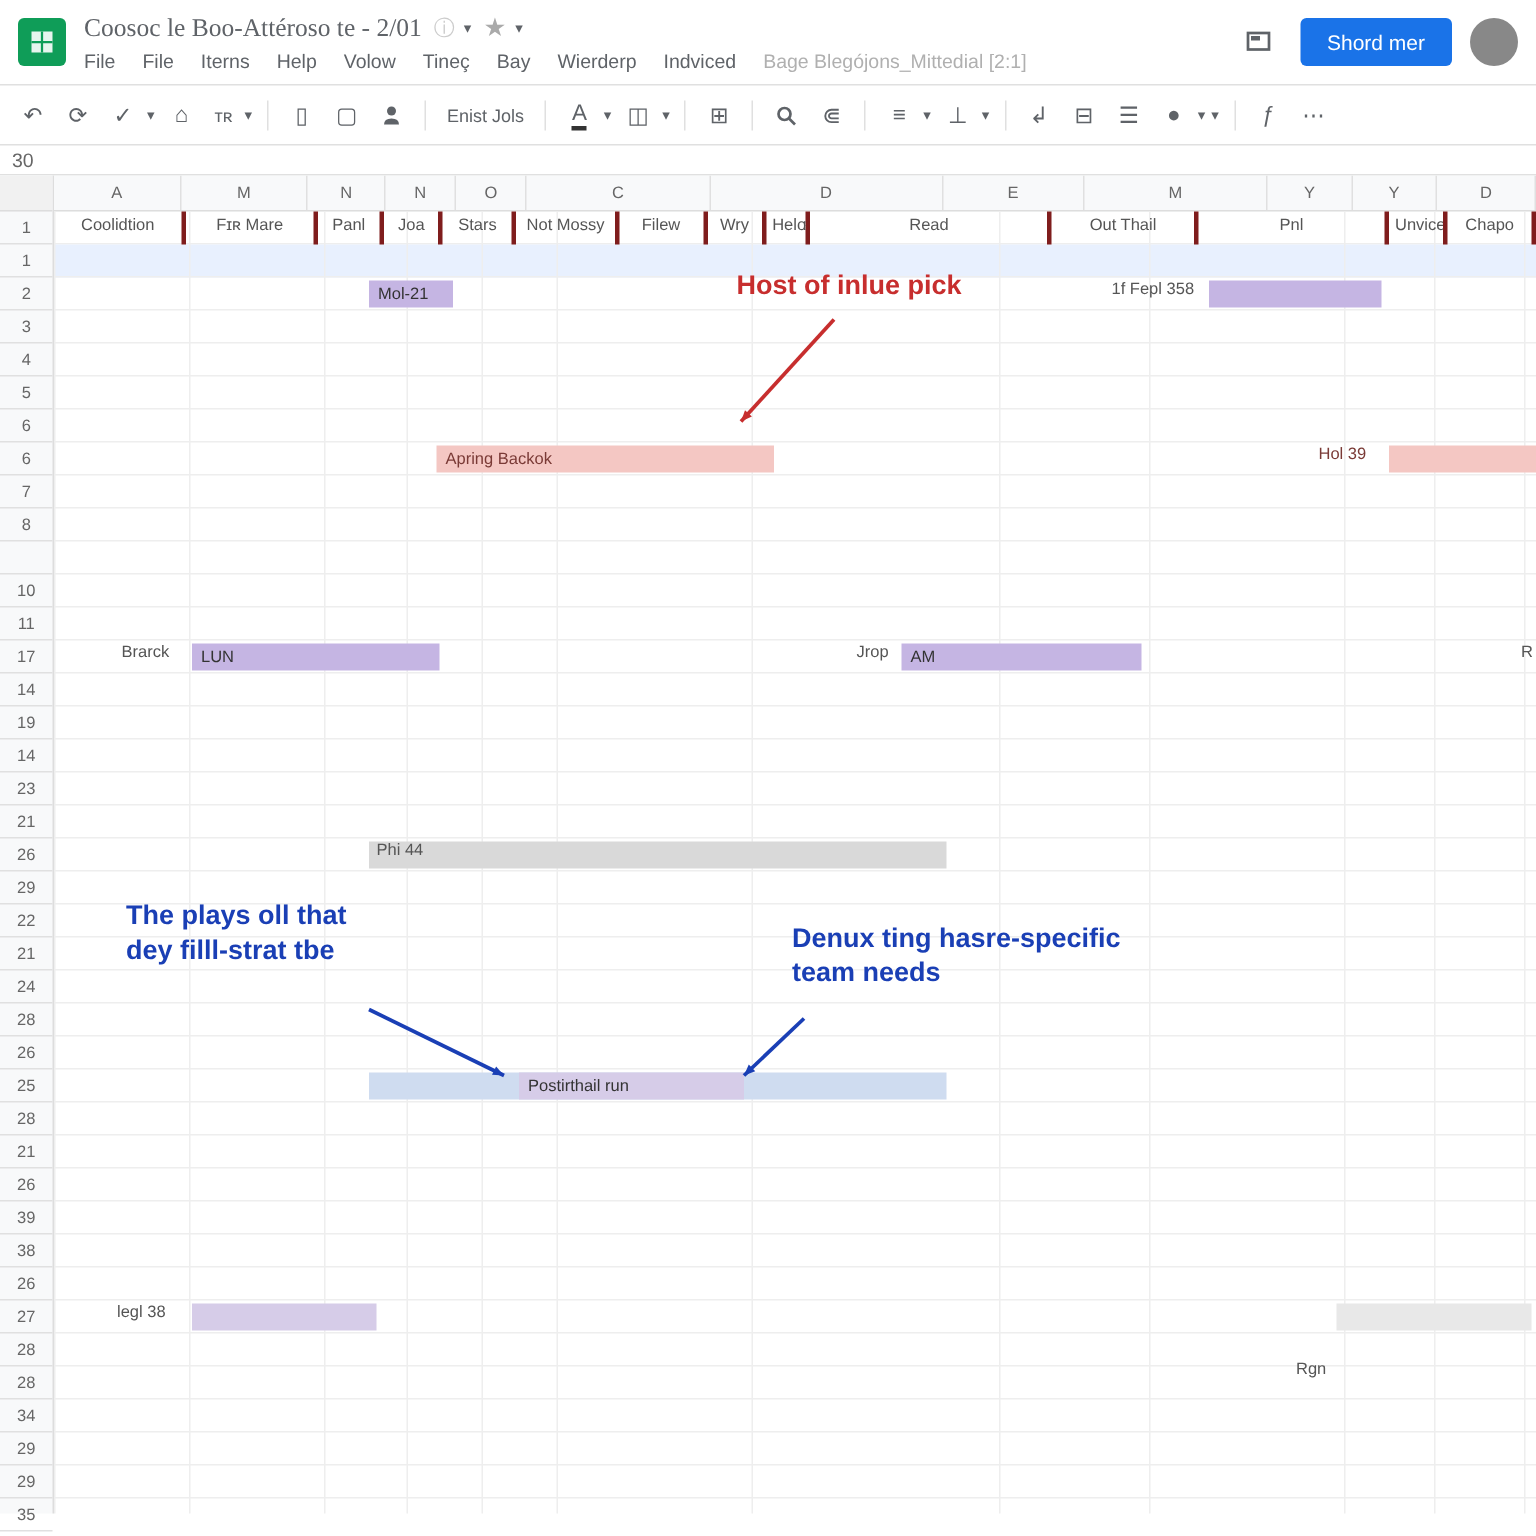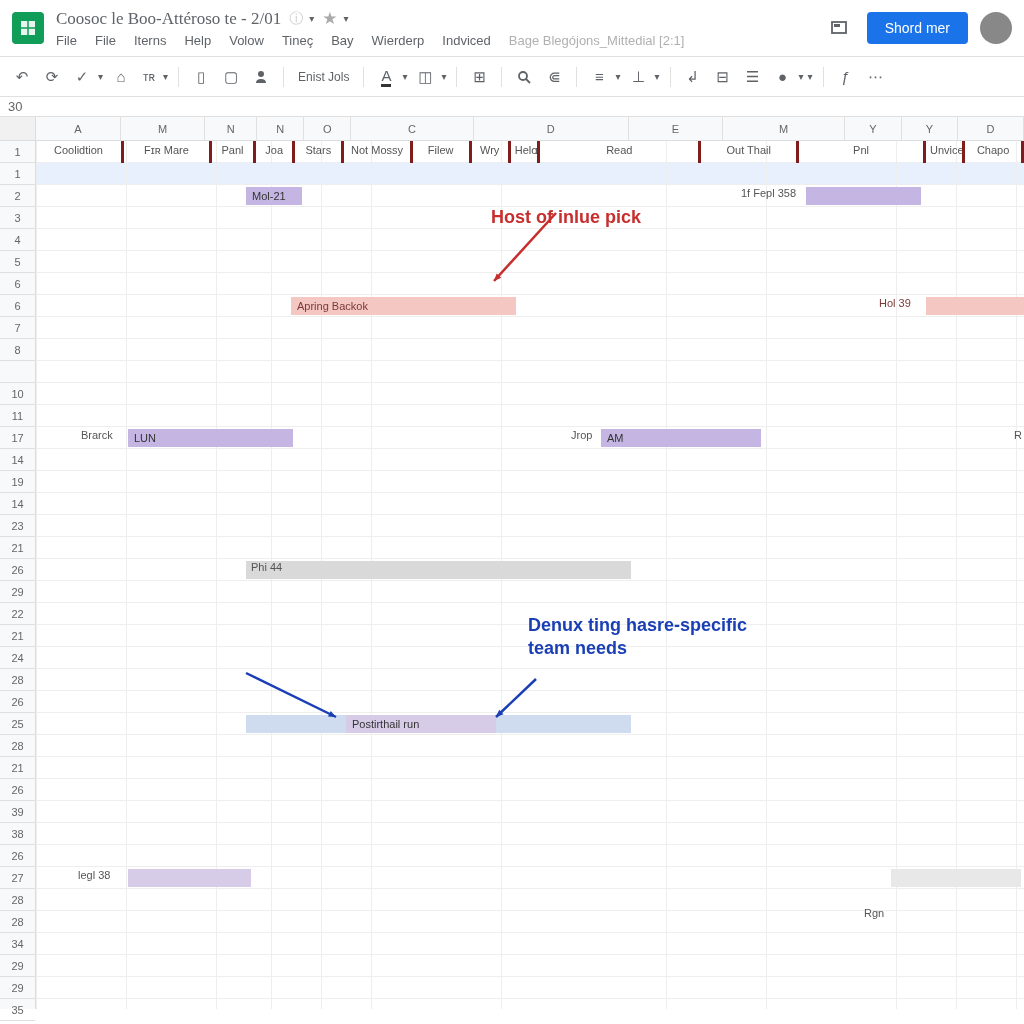--- a/index.html
+++ b/index.html
@@ -290,21 +290,22 @@
         <div class="bar bar-purple" style="top: 288px; left: 565px; width: 160px;">AM</div>
         <div class="label-text" style="top: 288px; left: 978px;">R</div>
         <div class="bar bar-gray" style="top: 420px; left: 210px; width: 385px;"></div>
         <div class="label-text" style="top: 420px; left: 215px;">Phi 44</div>
         <div class="bar bar-blue" style="top: 574px; left: 210px; width: 385px;"></div>
         <div class="bar bar-purple-light" style="top: 574px; left: 310px; width: 150px;">Postirthail  run</div>
         <div class="label-text" style="top: 728px; left: 42px;">legl  38</div>
         <div class="bar bar-purple-light" style="top: 728px; left: 92px; width: 123px;"></div>
         <div class="label-text" style="top: 728px; left: 828px; margin-top: 38px;">Rgn</div>
         <div class="bar bar-pale" style="top: 728px; left: 855px; width: 130px;"></div>
-        <div class="annotation red" style="top: 38px; left: 455px; margin-top: 27px;">Host  of  inlue pick</div>
+        <div class="annotation red" style="top: 38px; left: 455px;">Host  of  inlue pick</div>
+        <div class="annotation" style="top: 458px; left: 48px;">The plays oll that<br>dey filll-strat tbe</div>
         <div class="annotation" style="top: 473px; left: 492px;">Denux ting hasre-specific<br>team needs</div>
         <svg class="arrow" width="82" height="88" style="left: 448px; top: 62px;">
           <line x1="72" y1="10" x2="10" y2="78" stroke="#c72e2e" stroke-width="2.5"></line>
           <polygon points="10,78 12.662443504777878,70.45603588397545 17.266650861194176,74.65398965011971" fill="#c72e2e"></polygon>
         </svg>
         <svg class="arrow" width="110" height="64" style="left: 200px; top: 522px;">
           <line x1="10" y1="10" x2="100" y2="54" stroke="#1a3fb5" stroke-width="2.5"></line>
           <polygon points="100,54 92.01197380803669,53.56246422259649 94.74855751252514,47.96490664523374" fill="#1a3fb5"></polygon>
         </svg>
         <svg class="arrow" width="60" height="58" style="left: 450px; top: 528px;">

